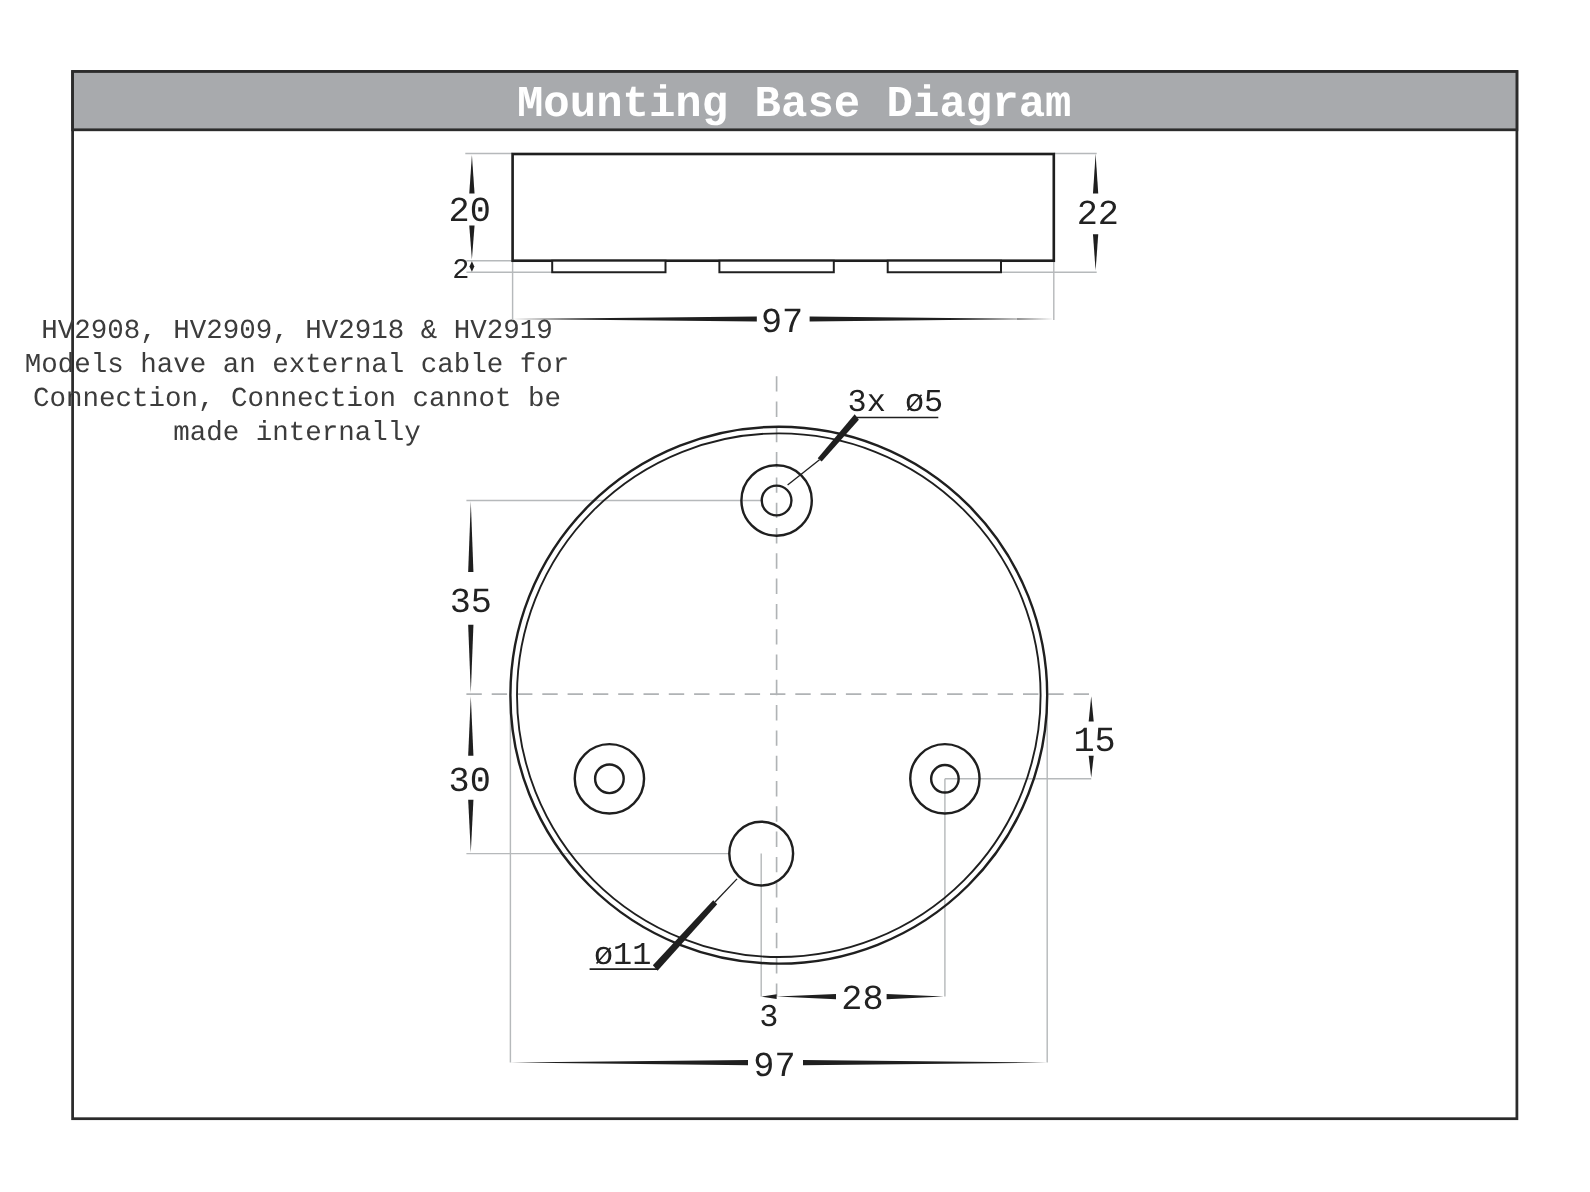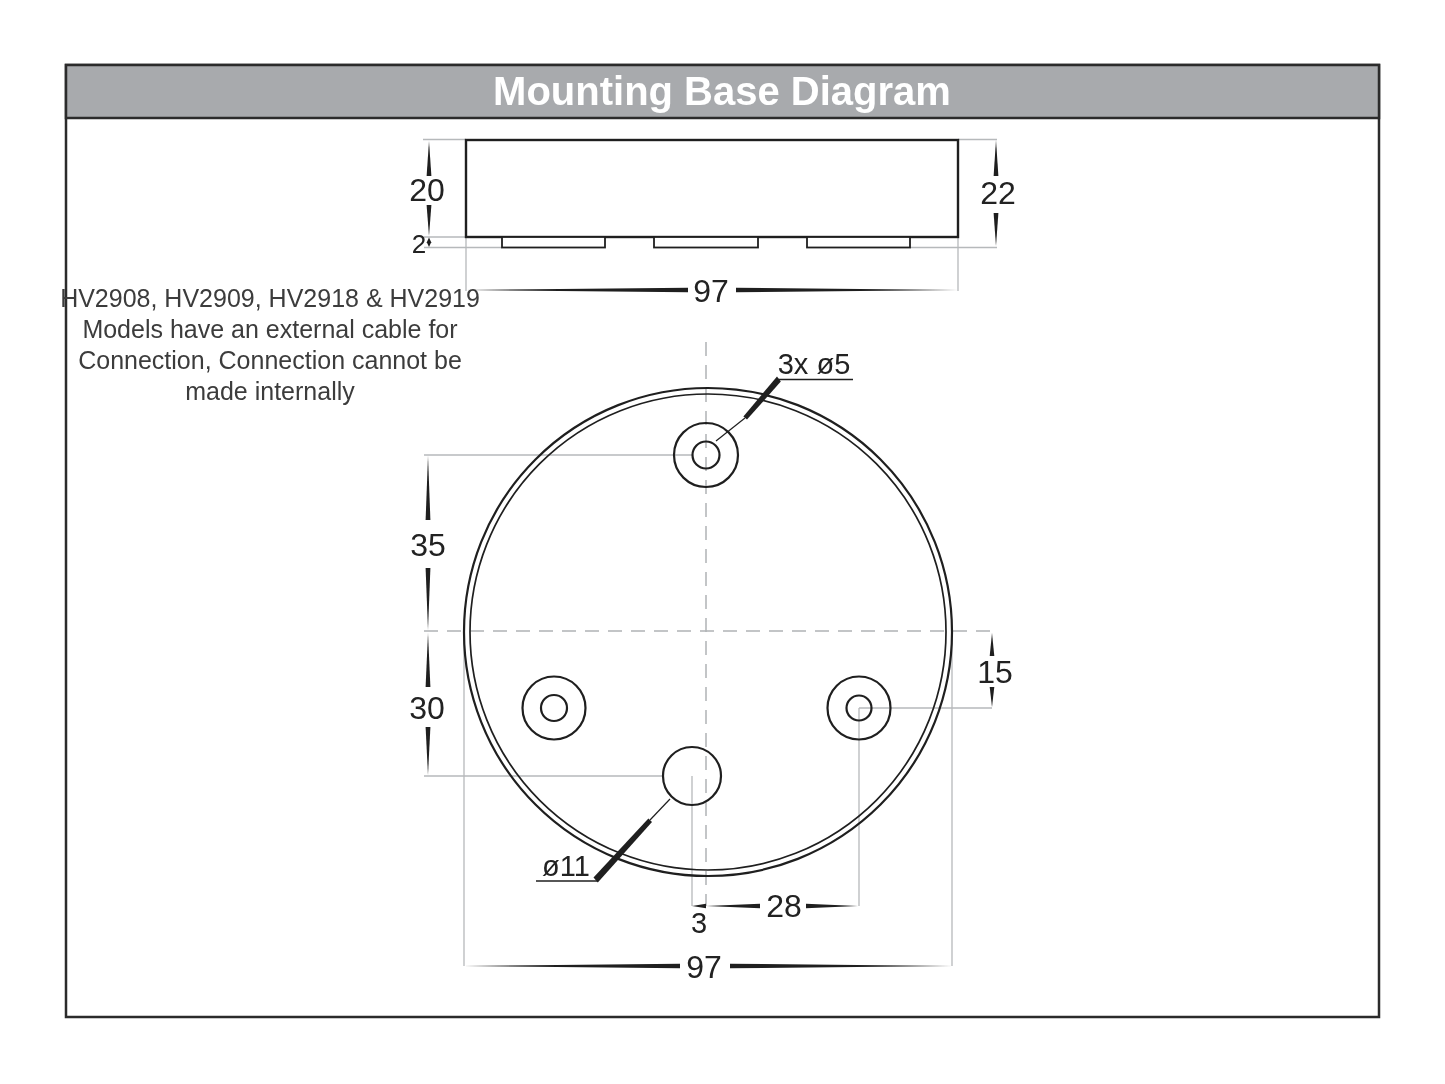--- a/index.html
+++ b/index.html
@@ -1,17 +1,17 @@
 <!DOCTYPE html>
 <html><head>
 <meta charset="utf-8">
 <style>
   html,body{margin:0;padding:0;background:#ffffff;}
   .stage{position:relative;width:1445px;height:1084px;background:#ffffff;
-         font-family:Liberation Sans, sans-serif;}
+         font-family:Liberation Mono, monospace;}
   svg{display:block;}
   .ln{fill:none;stroke:#1f1f1f;stroke-width:2.2;}
   .ln-thin{fill:none;stroke:#1f1f1f;stroke-width:1.7;}
   .box{fill:#ffffff;stroke:#1f1f1f;stroke-width:2.4;}
   .tab{fill:#ffffff;stroke:#1f1f1f;stroke-width:1.8;}
   .ext{fill:none;stroke:#b6b9bb;stroke-width:1.3;}
   .cl{fill:none;stroke:#b0b3b5;stroke-width:1.5;stroke-dasharray:14 9;}
   .arrow{fill:#1f1f1f;stroke:none;}
   .leader{fill:#1f1f1f;stroke:none;}
   .leader-thin{fill:none;stroke:#1f1f1f;stroke-width:1.2;}

